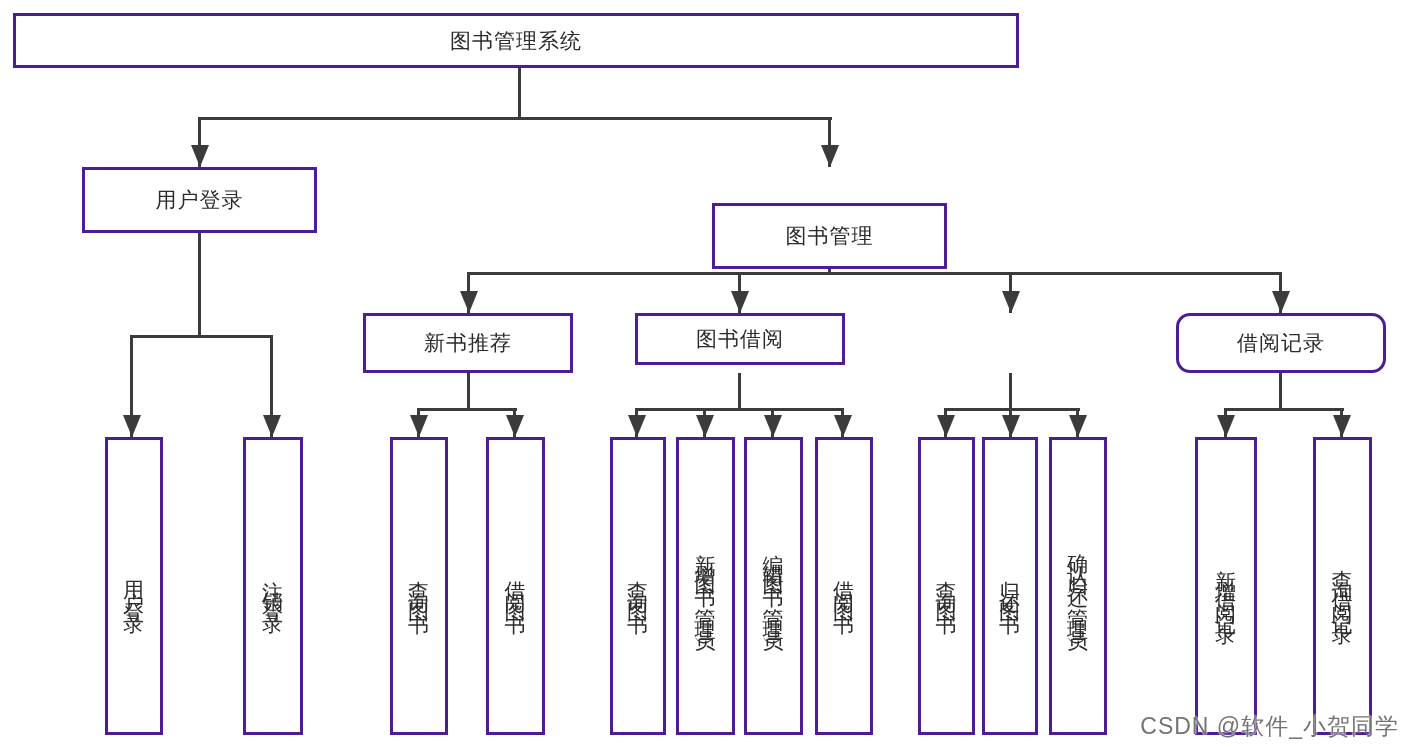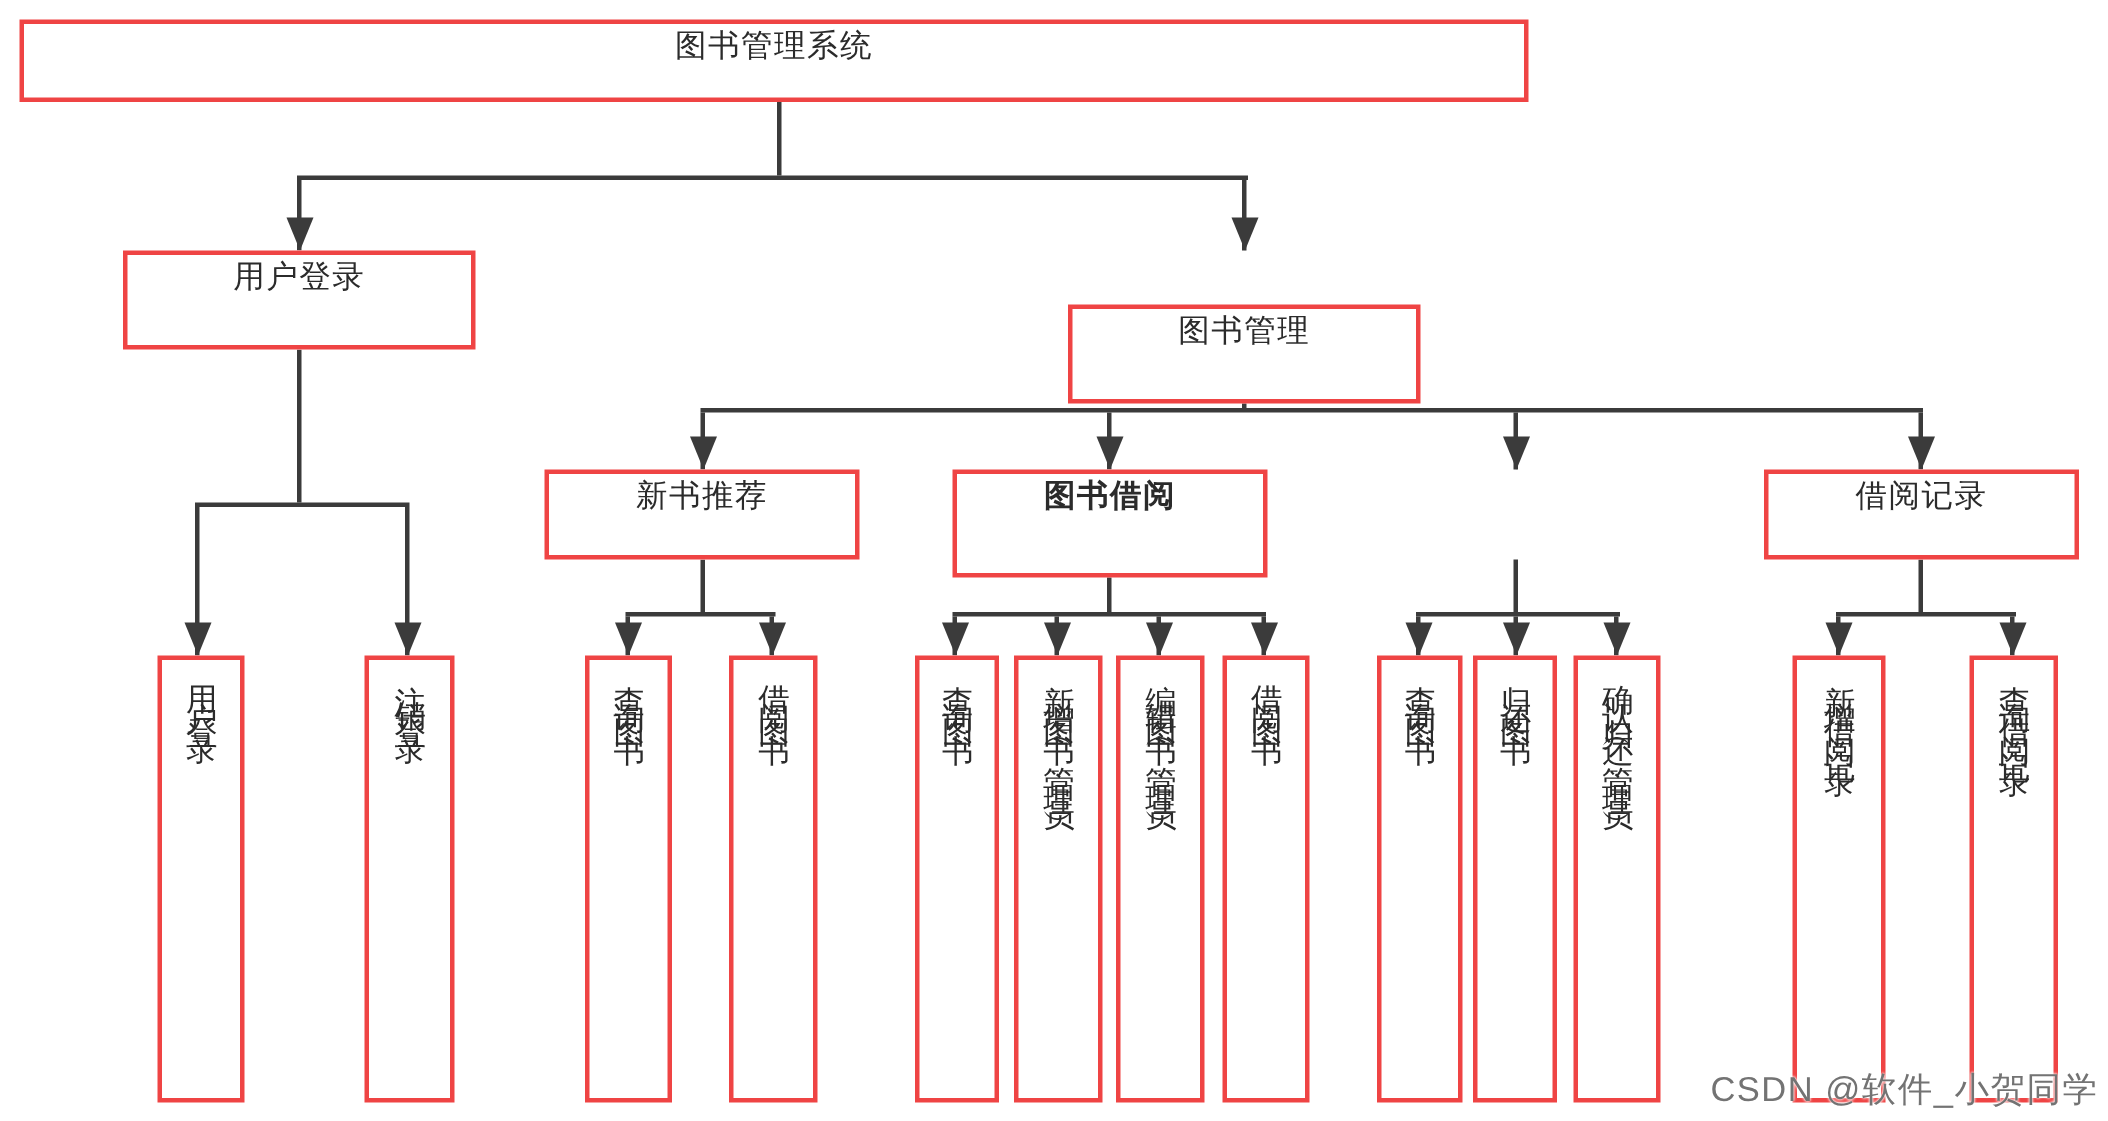--- a/index.html
+++ b/index.html
@@ -1,22 +1,22 @@
 <!DOCTYPE html>
 <html><head>
 <meta charset="utf-8">
 <style>
   html,body{margin:0;padding:0;background:#fff;}
   #canvas{
     position:relative;width:1405px;height:747px;background:#ffffff;overflow:hidden;
     font-family:"Liberation Sans","DejaVu Sans",sans-serif;color:#2b2b2b;
   }
   .box{
-    position:absolute;box-sizing:border-box;border:3px solid #ef4444;background:#ffffff;
-    display:flex;align-items:flex-start;justify-content:center;z-index:2;
+    position:absolute;box-sizing:border-box;border:3px solid #4c1d95;background:#ffffff;
+    display:flex;align-items:center;justify-content:center;z-index:2;
   }
   .box .lbl{font-size:21px;letter-spacing:1px;color:#2b2b2b;white-space:nowrap;}
   .vbox .lbl{
     writing-mode:vertical-rl;text-orientation:mixed;letter-spacing:11px;
     line-height:1;white-space:normal;
   }
   .hline,.vline{position:absolute;background:#3b3b3b;z-index:1;}
   .hline{height:3px;}
   .vline{width:3px;}
   .arrow{position:absolute;width:3px;background:#3b3b3b;z-index:1;}
@@ -60,24 +60,24 @@
   <div class="vline" style="left:828px;top:233px;height:39px;"></div>
   <div class="hline" style="left:467px;top:272px;width:815px;"></div>
   <div class="arrow" style="left:467px;top:275px;height:38px;"></div>
   <div class="arrow" style="left:738px;top:275px;height:38px;"></div>
   <div class="arrow" style="left:1009px;top:275px;height:38px;"></div>
   <div class="arrow" style="left:1279px;top:275px;height:38px;"></div>
 
   <div class="box" style="left:363px;top:313px;width:210px;height:60px;">
     <span class="lbl">新书推荐</span>
   </div>
-  <div class="box" style="left:635px;top:313px;width:210px;height:72px;font-weight:bold;">
+  <div class="box" style="left:635px;top:313px;width:210px;height:52px;">
     <span class="lbl">图书借阅</span>
   </div>
-  <div class="box" style="left:1176px;top:313px;width:210px;height:60px;">
+  <div class="box" style="left:1176px;top:313px;width:210px;height:60px;border-radius:14px;">
     <span class="lbl">借阅记录</span>
   </div>
 
   <div class="vline" style="left:467px;top:373px;height:35px;"></div>
   <div class="hline" style="left:417px;top:408px;width:100px;"></div>
   <div class="arrow" style="left:417px;top:411px;height:26px;"></div>
   <div class="arrow" style="left:513px;top:411px;height:26px;"></div>
 
   <div class="vline" style="left:738px;top:373px;height:35px;"></div>
   <div class="hline" style="left:635px;top:408px;width:209px;"></div>

